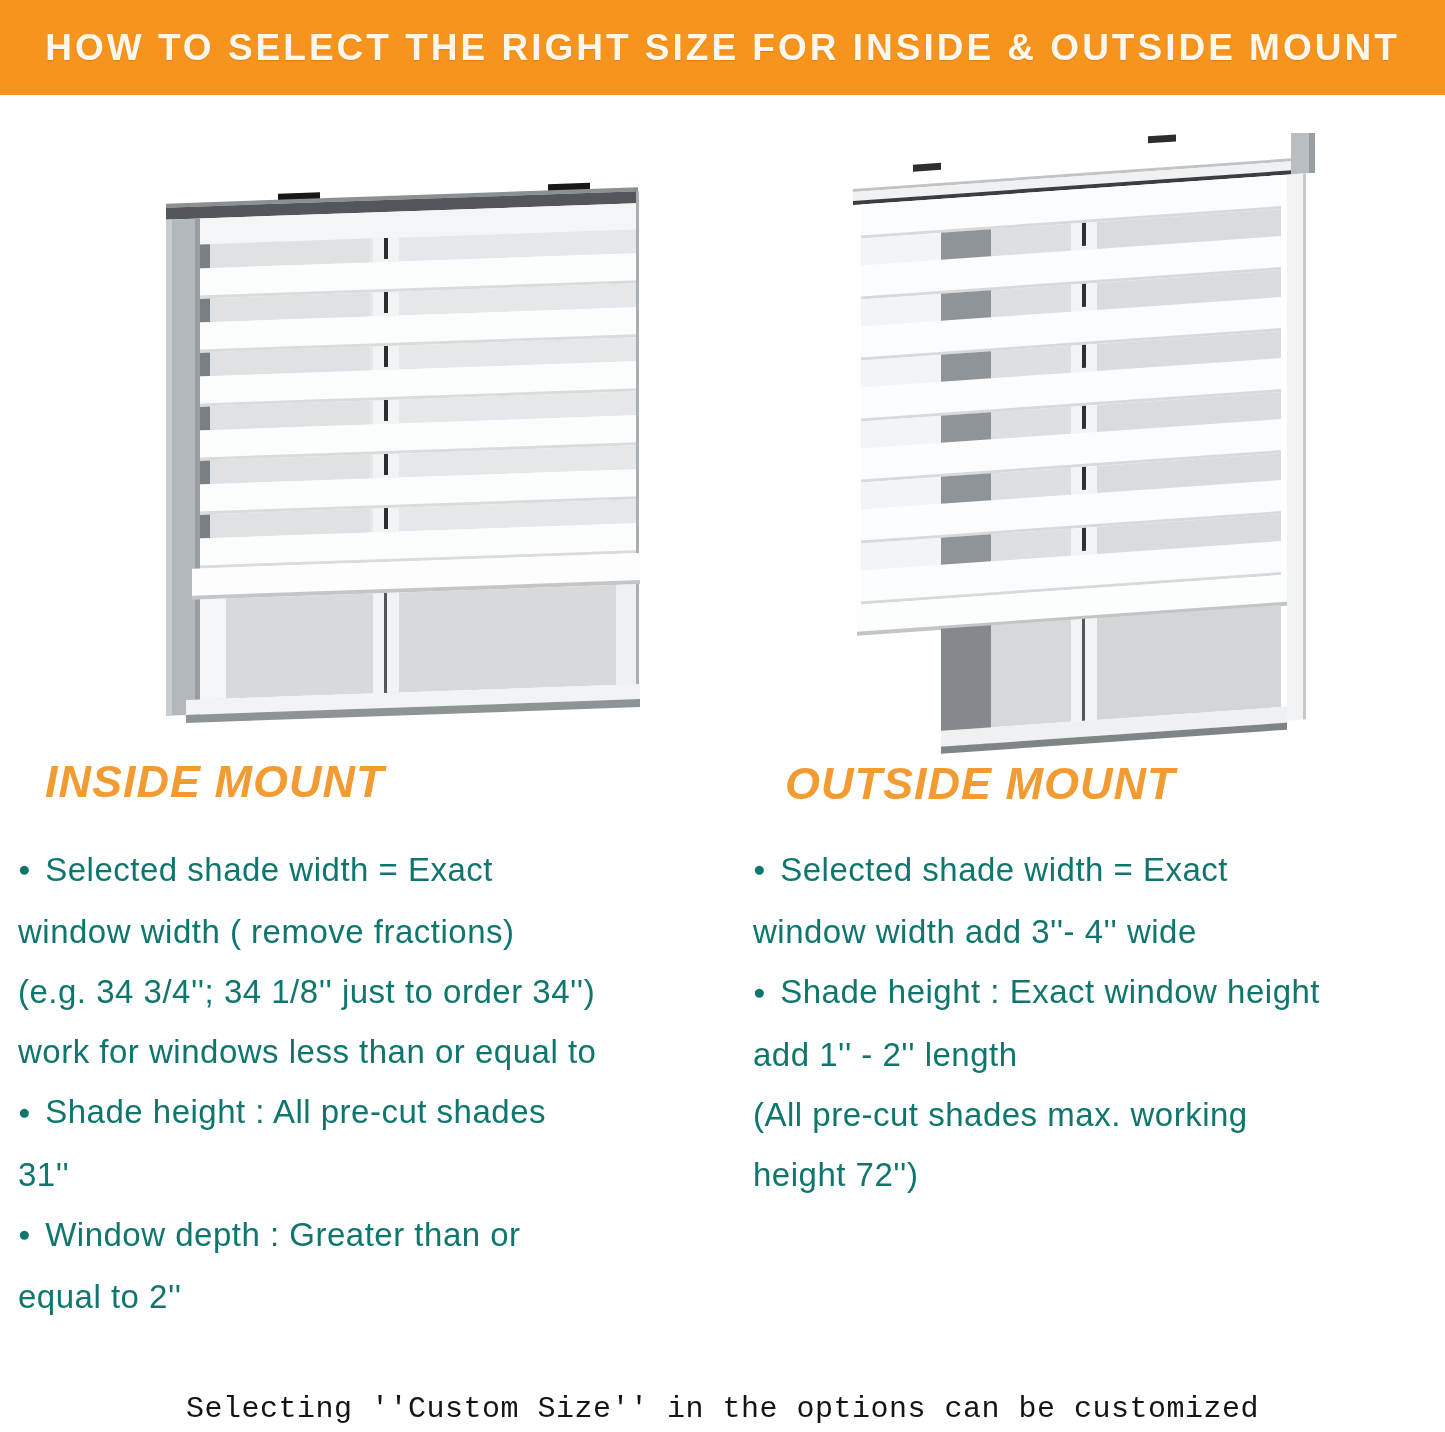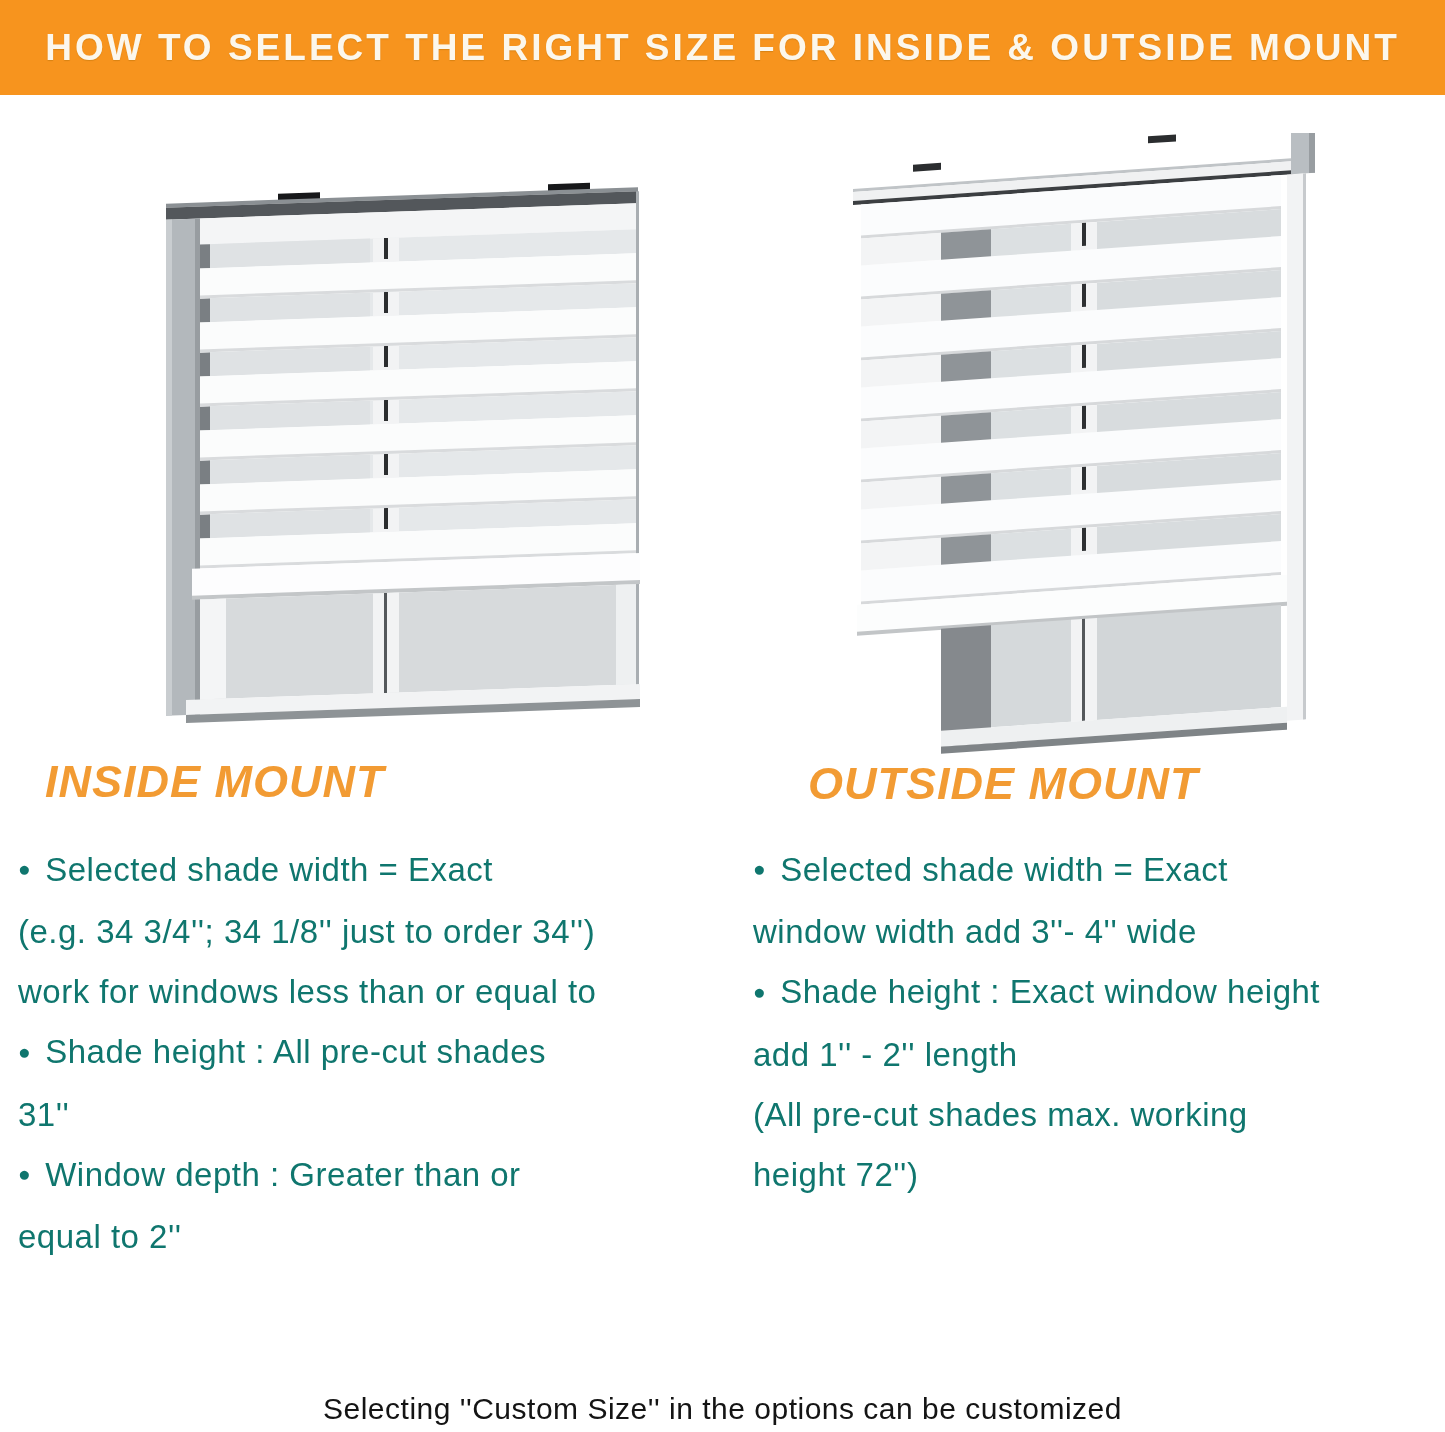--- a/index.html
+++ b/index.html
@@ -23,34 +23,34 @@
   .fig { position:absolute; }
   #fig-inside  { left:128px; top:143px; width:532px; height:598px; }
   #fig-outside { left:853px; top:133px; width:488px; height:628px; }
   
   .mount-heading {
     position:absolute; margin:0;
     font-size:45px; font-weight:bold; letter-spacing:1px;
     color:var(--heading,#F29B33); white-space:nowrap;font-style:italic;
   }
   #heading-inside  { left:45px;  top:756px; }
-  #heading-outside { left:808px; top:758px; }
+  #heading-outside { left:785px; top:758px; }
   
   .spec-list { position:absolute; width:706px; }
   #list-inside  { left:18px;  top:840px; }
   #list-outside { left:753px; top:840px; }
   .bullet-line {
     font-size:33px; line-height:60px; color:#0f766e;
     letter-spacing:0.5px; white-space:nowrap;
   }
   .dot { font-size:21px; vertical-align:middle; padding-right:14px; position:relative; top:-3px; }
   
   .footer-note {
     position:absolute; left:0; bottom:6px; width:1445px;
-    text-align:center; font-size:30px; color:#141414; letter-spacing:0.5px;
+    text-align:center; font-size:30px; color:#141414; letter-spacing:0.5px;font-family:Liberation Mono, monospace;
   }
 </style>
 </head>
 <body>
 
 <div class="page" style="--accent: #F7941E; --heading: #F29B33;">
 
   <div class="banner">
     <h1 class="banner-title">HOW TO SELECT THE RIGHT SIZE FOR INSIDE &amp; OUTSIDE MOUNT</h1>
   </div>
@@ -285,20 +285,21 @@
         <rect x="88" y="584" width="346" height="7" fill="#7f8487"></rect>
       </g>
     </g>
   </svg>
 
   <h2 class="mount-heading" id="heading-inside">INSIDE MOUNT</h2>
   <h2 class="mount-heading" id="heading-outside">OUTSIDE MOUNT</h2>
 
   <div class="spec-list" id="list-inside">
       <div class="bullet-line"><span class="dot">●</span><span>Selected shade width = Exact</span></div>
+      <div class="bullet-line"><span>window width ( remove fractions)</span></div>
       <div class="bullet-line"><span>(e.g. 34 3/4''; 34 1/8'' just to order 34'')</span></div>
       <div class="bullet-line"><span>work for windows less than or equal to</span></div>
       <div class="bullet-line"><span class="dot">●</span><span>Shade height : All pre-cut shades</span></div>
       <div class="bullet-line"><span>31''</span></div>
       <div class="bullet-line"><span class="dot">●</span><span>Window depth : Greater than or</span></div>
       <div class="bullet-line"><span>equal to 2''</span></div>
     </div>
   <div class="spec-list" id="list-outside">
       <div class="bullet-line"><span class="dot">●</span><span>Selected shade width = Exact</span></div>
       <div class="bullet-line"><span>window width add 3''- 4'' wide</span></div>

